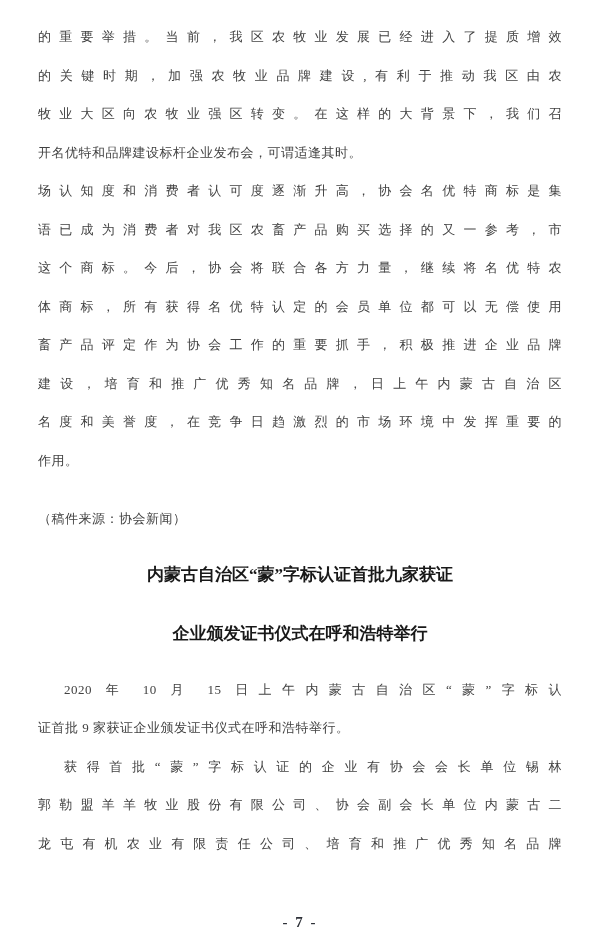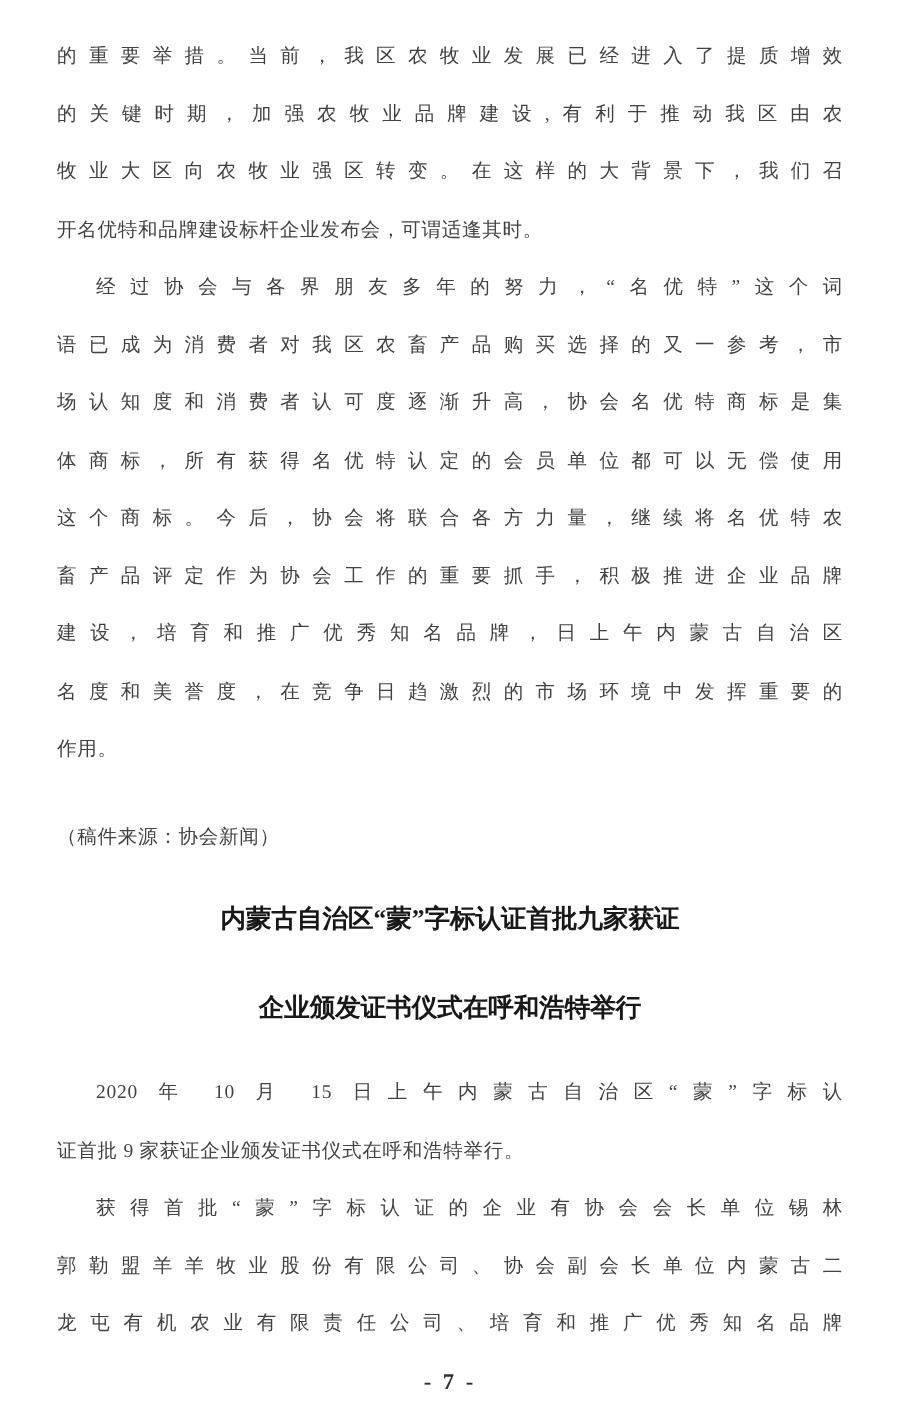--- a/index.html
+++ b/index.html
@@ -69,25 +69,24 @@
 <body>
 
 <div class="page">
   <div class="content">
 
     <div class="line just">的重要举措。当前，我区农牧业发展已经进入了提质增效</div>
     <div class="line just">的关键时期，加强农牧业品牌建设,有利于推动我区由农</div>
     <div class="line just">牧业大区向农牧业强区转变。在这样的大背景下，我们召</div>
     <div class="line">开名优特和品牌建设标杆企业发布会，可谓适逢其时。</div>
 
-    <div class="line just indent">经过协会与各界朋友多年的努力，“名优特”这个词</div>
+    <div class="line just">场认知度和消费者认可度逐渐升高，协会名优特商标是集</div>
     <div class="line just">语已成为消费者对我区农畜产品购买选择的又一参考，市</div>
-    <div class="line just">场认知度和消费者认可度逐渐升高，协会名优特商标是集</div>
+    <div class="line just">这个商标。今后，协会将联合各方力量，继续将名优特农</div>
     <div class="line just">体商标，所有获得名优特认定的会员单位都可以无偿使用</div>
-    <div class="line just">这个商标。今后，协会将联合各方力量，继续将名优特农</div>
     <div class="line just">畜产品评定作为协会工作的重要抓手，积极推进企业品牌</div>
     <div class="line just">建设，培育和推广优秀知名品牌，日上午内蒙古自治区</div>
     <div class="line just">名度和美誉度，在竞争日趋激烈的市场环境中发挥重要的</div>
     <div class="line">作用。</div>
 
     <div class="line right">（稿件来源：协会新闻）</div>
 
     <div class="title-block">
       <div class="title-line">内蒙古自治区“蒙”字标认证首批九家获证</div>
       <div class="title-line">企业颁发证书仪式在呼和浩特举行</div>

